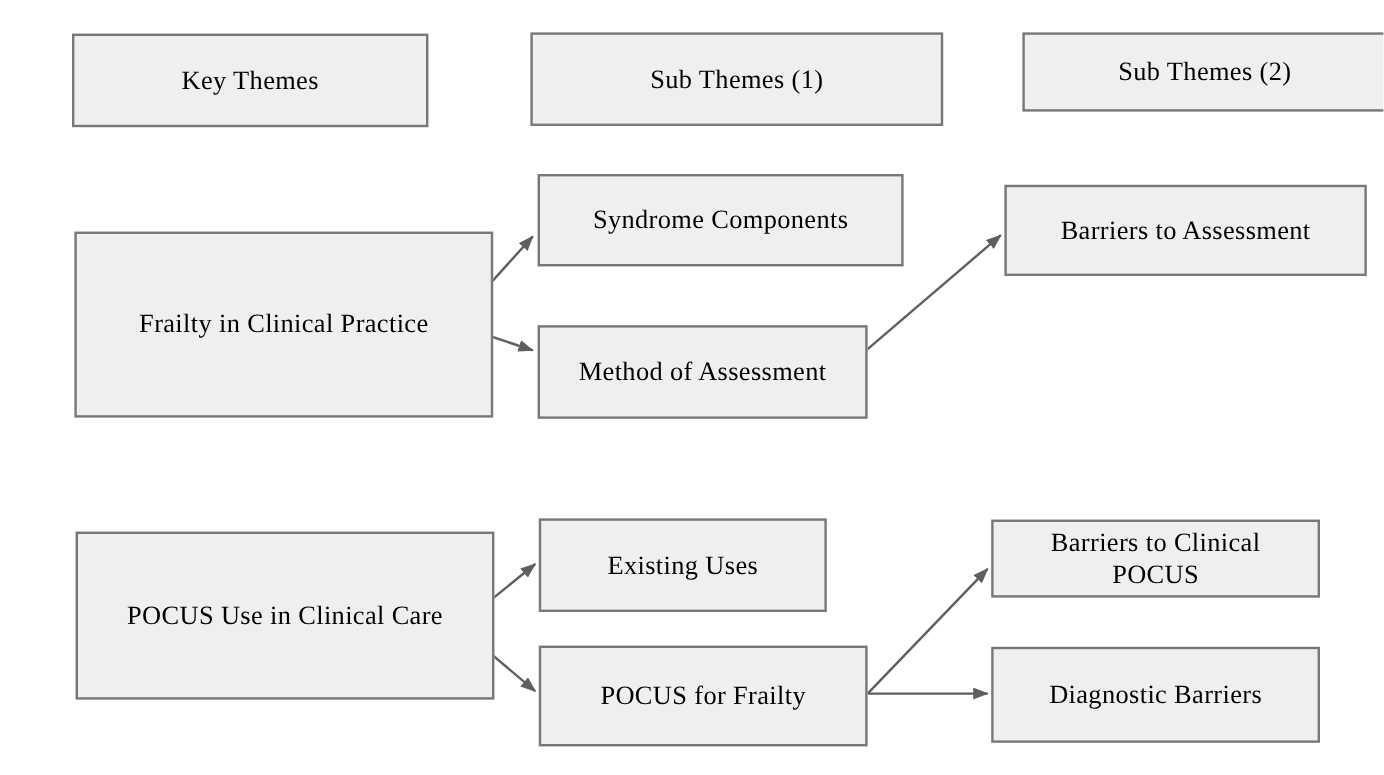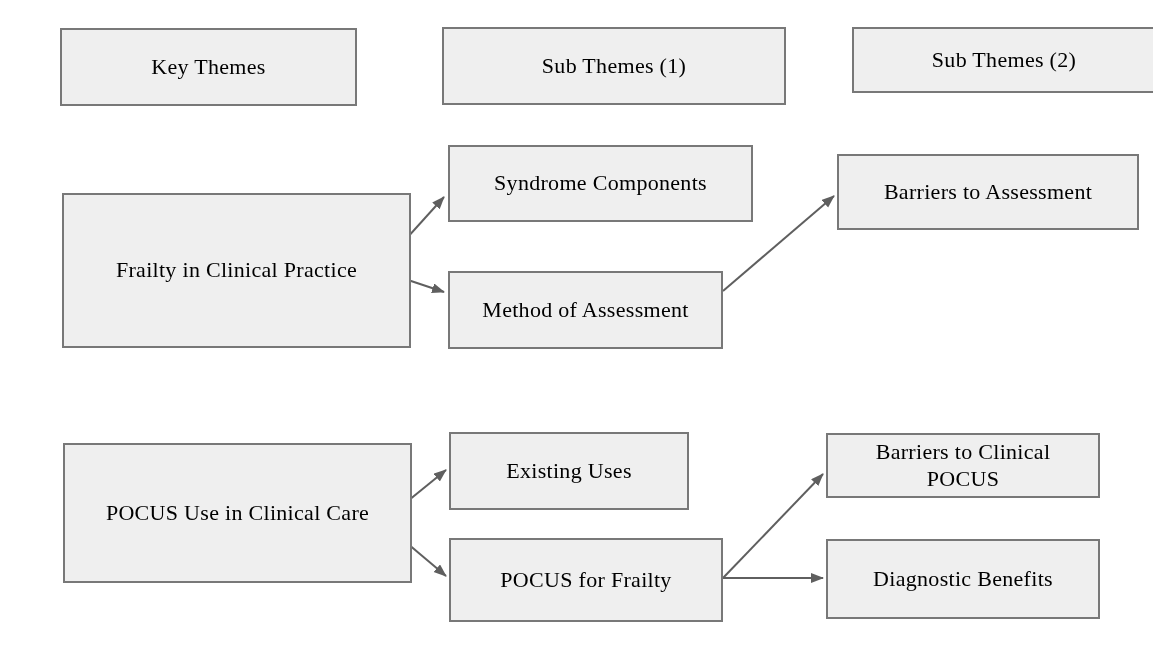--- a/index.html
+++ b/index.html
@@ -103,16 +103,16 @@
   <div class="node" id="b-existing-uses">
     <span>Existing Uses</span>
   </div>
   <div class="node" id="b-pocus-frailty">
     <span>POCUS for Frailty</span>
   </div>
   <div class="node" id="b-barriers-pocus">
     <span>Barriers to Clinical POCUS</span>
   </div>
   <div class="node" id="b-diag-benefits">
-    <span>Diagnostic Benefits</span>
+    <span>Diagnostic Barriers</span>
   </div>
 
 </div>
 
 </body></html>

